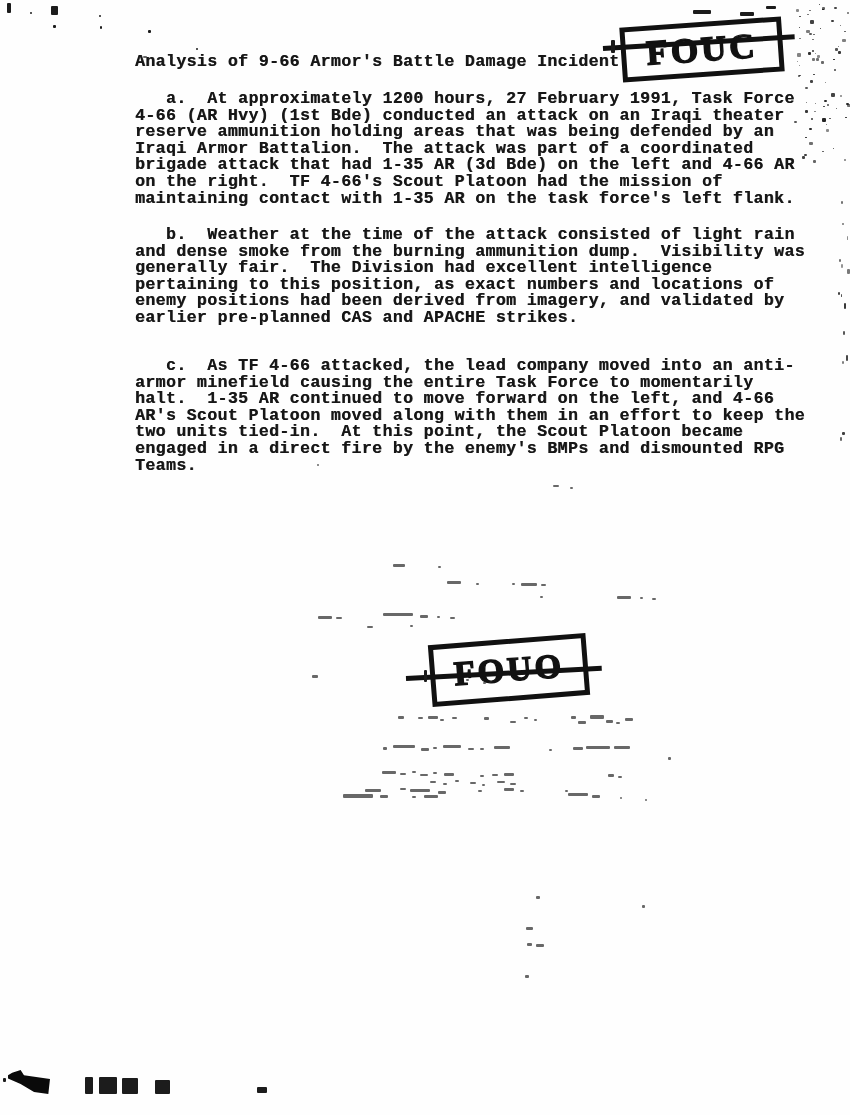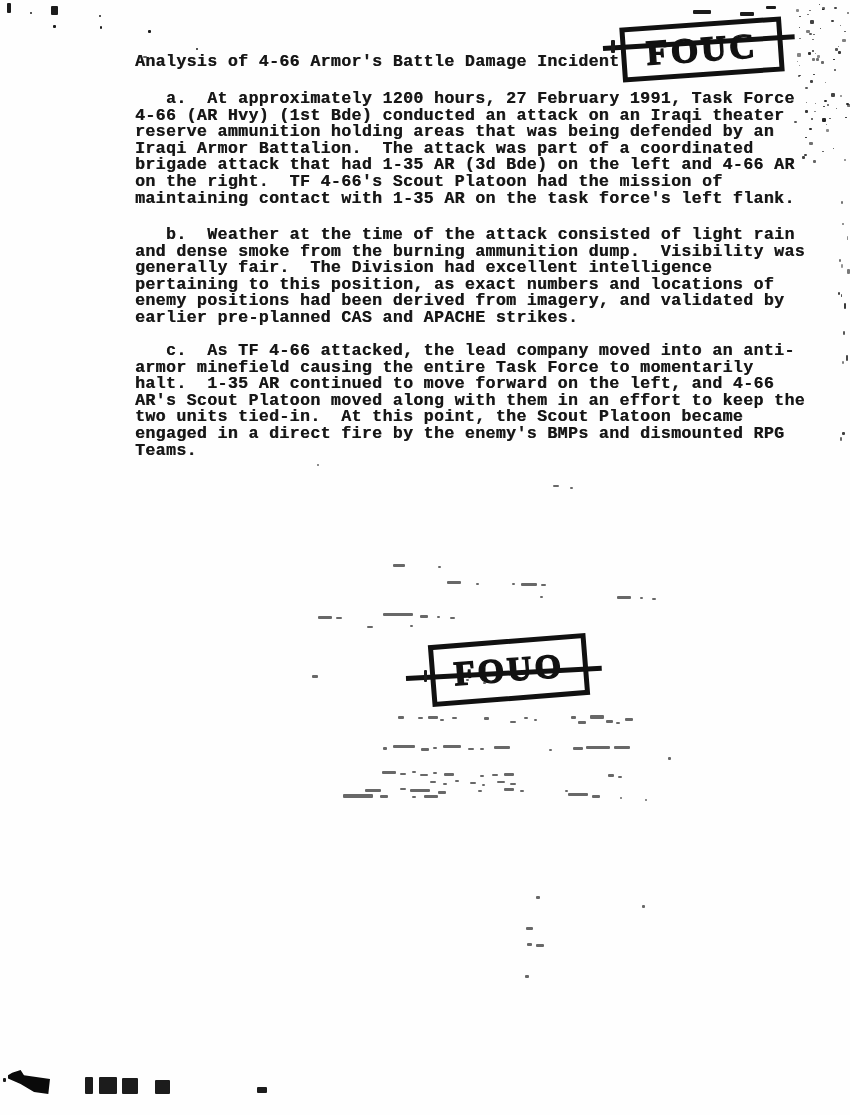--- a/index.html
+++ b/index.html
@@ -18,21 +18,21 @@
     font-weight:bold;
     font-size:16.6px;line-height:16.6px;
     letter-spacing:0.35px;
     color:#161616;
     white-space:pre;
     text-shadow:0.4px 0 0 rgba(20,20,20,.75);
   }
   #doc-title{top:54px;}
   #para-a{top:91px;}
   #para-b{top:227px;}
-  #para-c{top:343px;}
+  #para-c{top:358px;}
 
   
   .stamp{position:absolute;}
   .stamp-box{
     position:absolute;
     border:5px solid #111;
     display:flex;align-items:center;justify-content:center;
     font-family:"Liberation Serif",serif;
     font-weight:bold;
     color:#111;
@@ -67,21 +67,21 @@
     background:#0a0a0a;
     clip-path:polygon(10% 18%,30% 8%,38% 28%,100% 42%,96% 100%,62% 92%,30% 62%,0% 40%,0% 28%);
   }
   #speckle-layer,#noise-layer{position:absolute;inset:0;pointer-events:none;}
 </style>
 </head>
 <body>
 
 <div class="page">
 
-  <div class="doc-text" id="doc-title">Analysis of 4-66 Armor's Battle Damage Incident:</div>
+  <div class="doc-text" id="doc-title">Analysis of 9-66 Armor's Battle Damage Incident:</div>
 
   <div class="doc-text" id="para-a">   a.  At approximately 1200 hours, 27 February 1991, Task Force
 4-66 (AR Hvy) (1st Bde) conducted an attack on an Iraqi theater
 reserve ammunition holding areas that was being defended by an
 Iraqi Armor Battalion.  The attack was part of a coordinated
 brigade attack that had 1-35 AR (3d Bde) on the left and 4-66 AR
 on the right.  TF 4-66's Scout Platoon had the mission of
 maintaining contact with 1-35 AR on the task force's left flank.</div>
 
   <div class="doc-text" id="para-b">   b.  Weather at the time of the attack consisted of light rain

